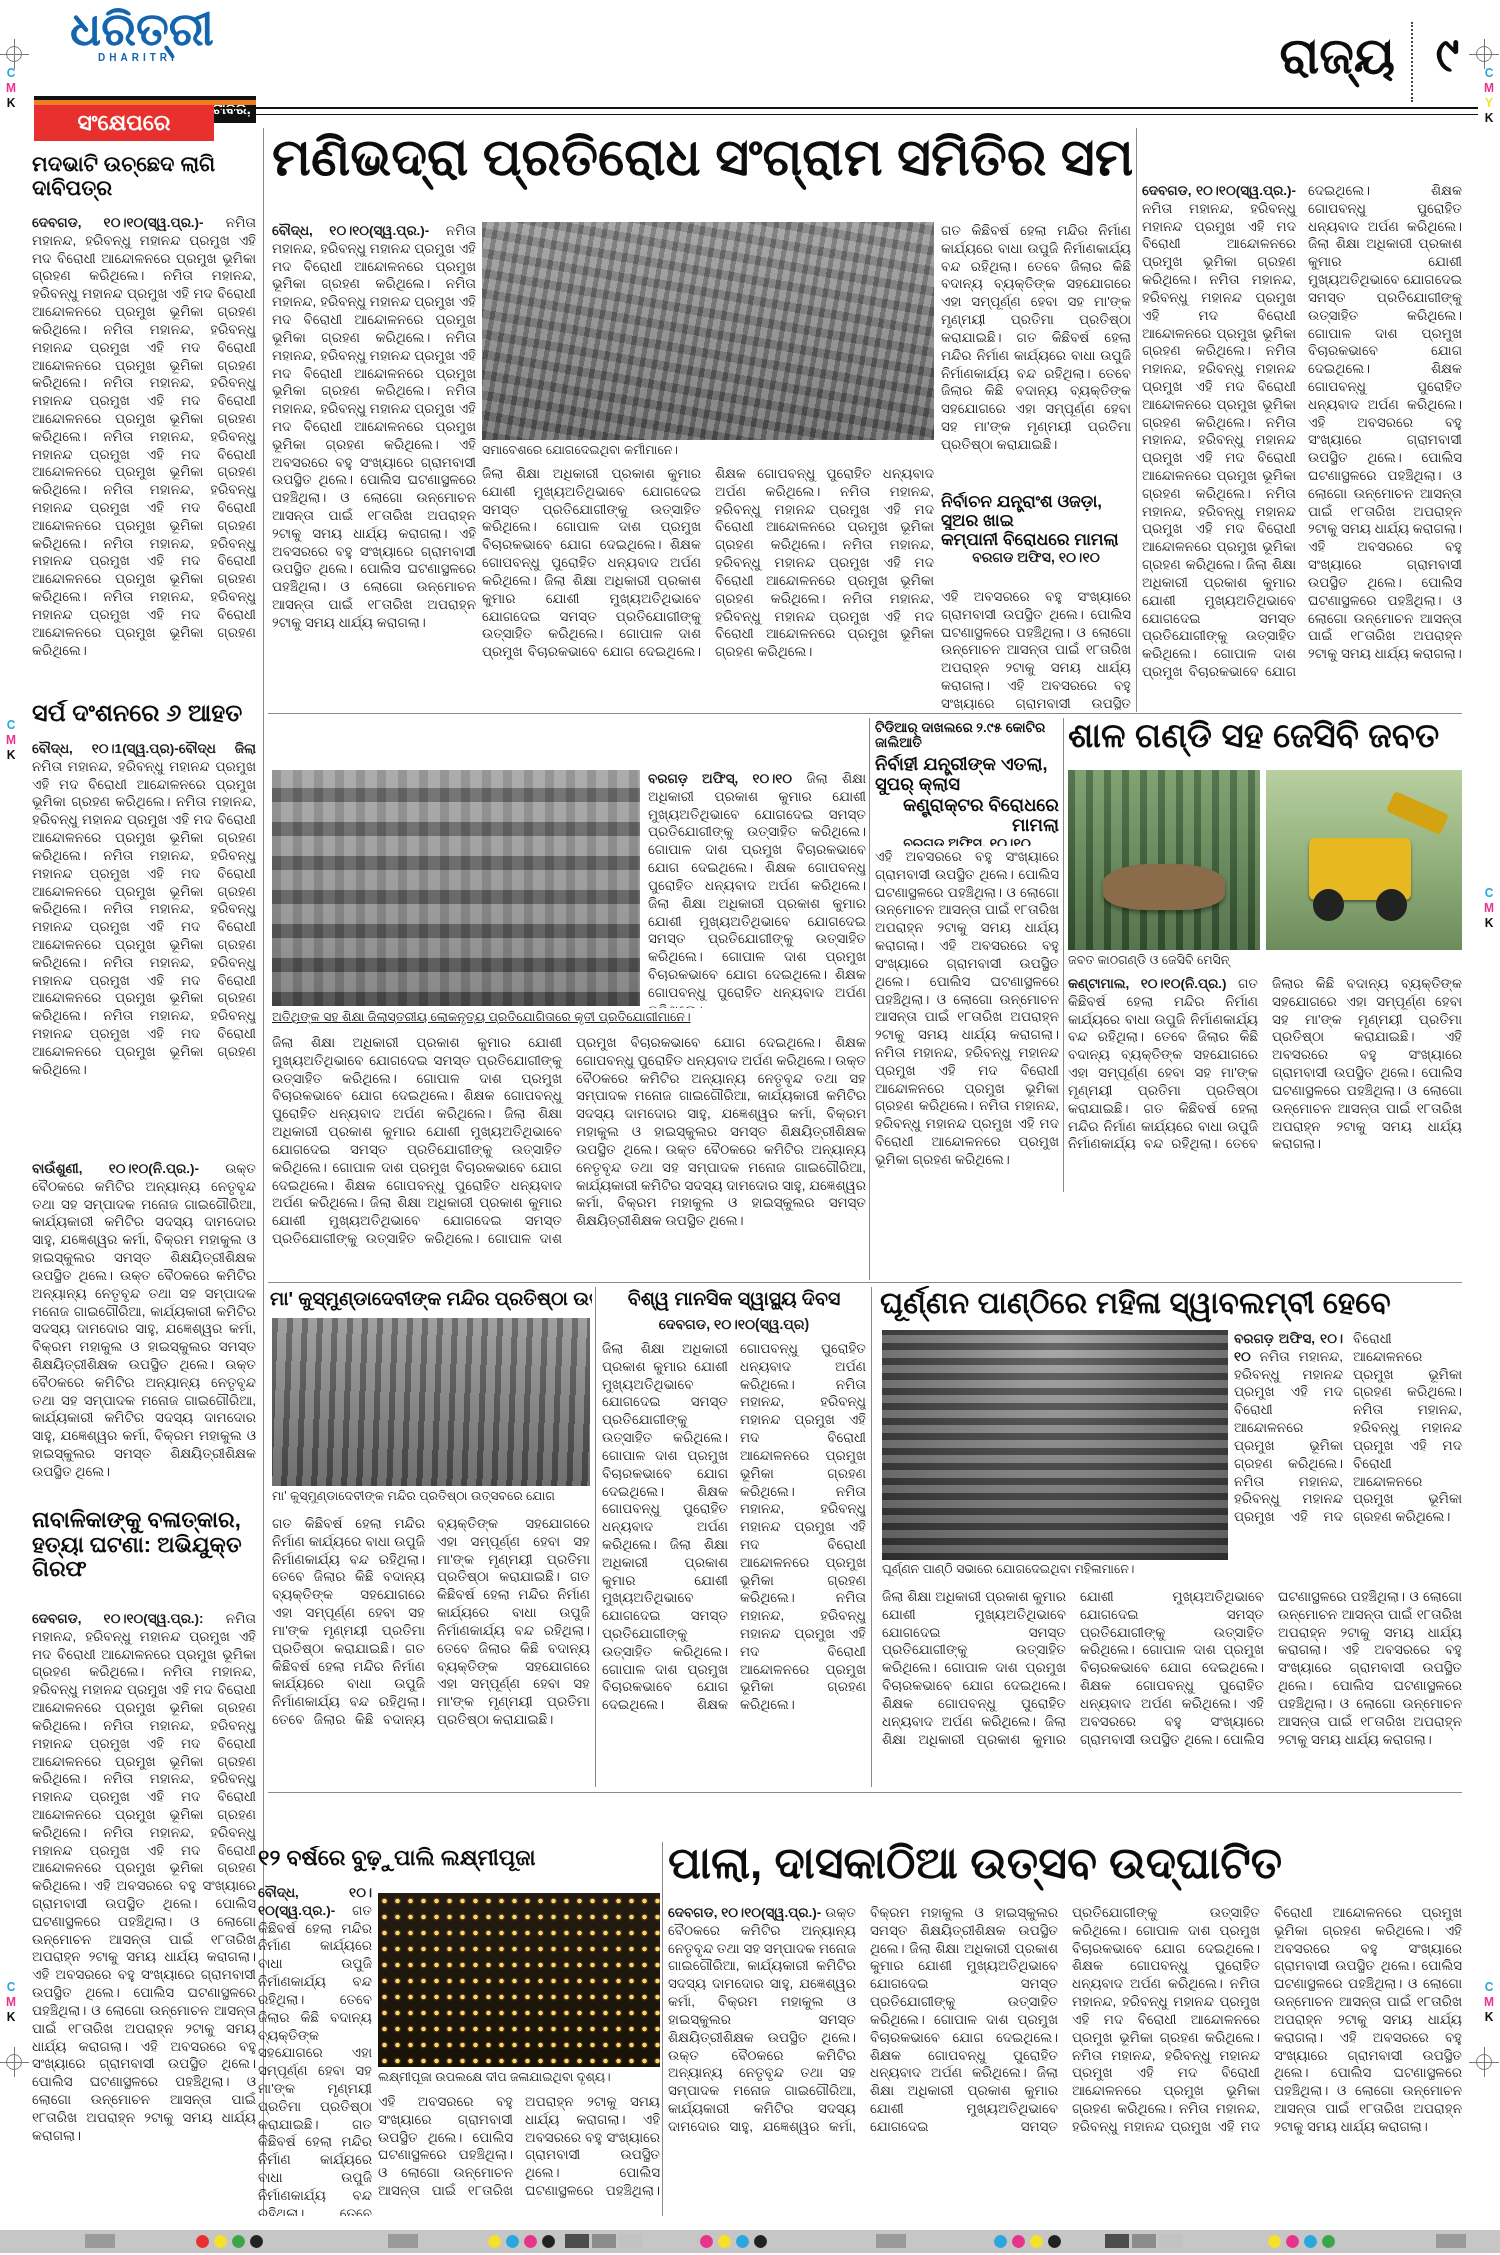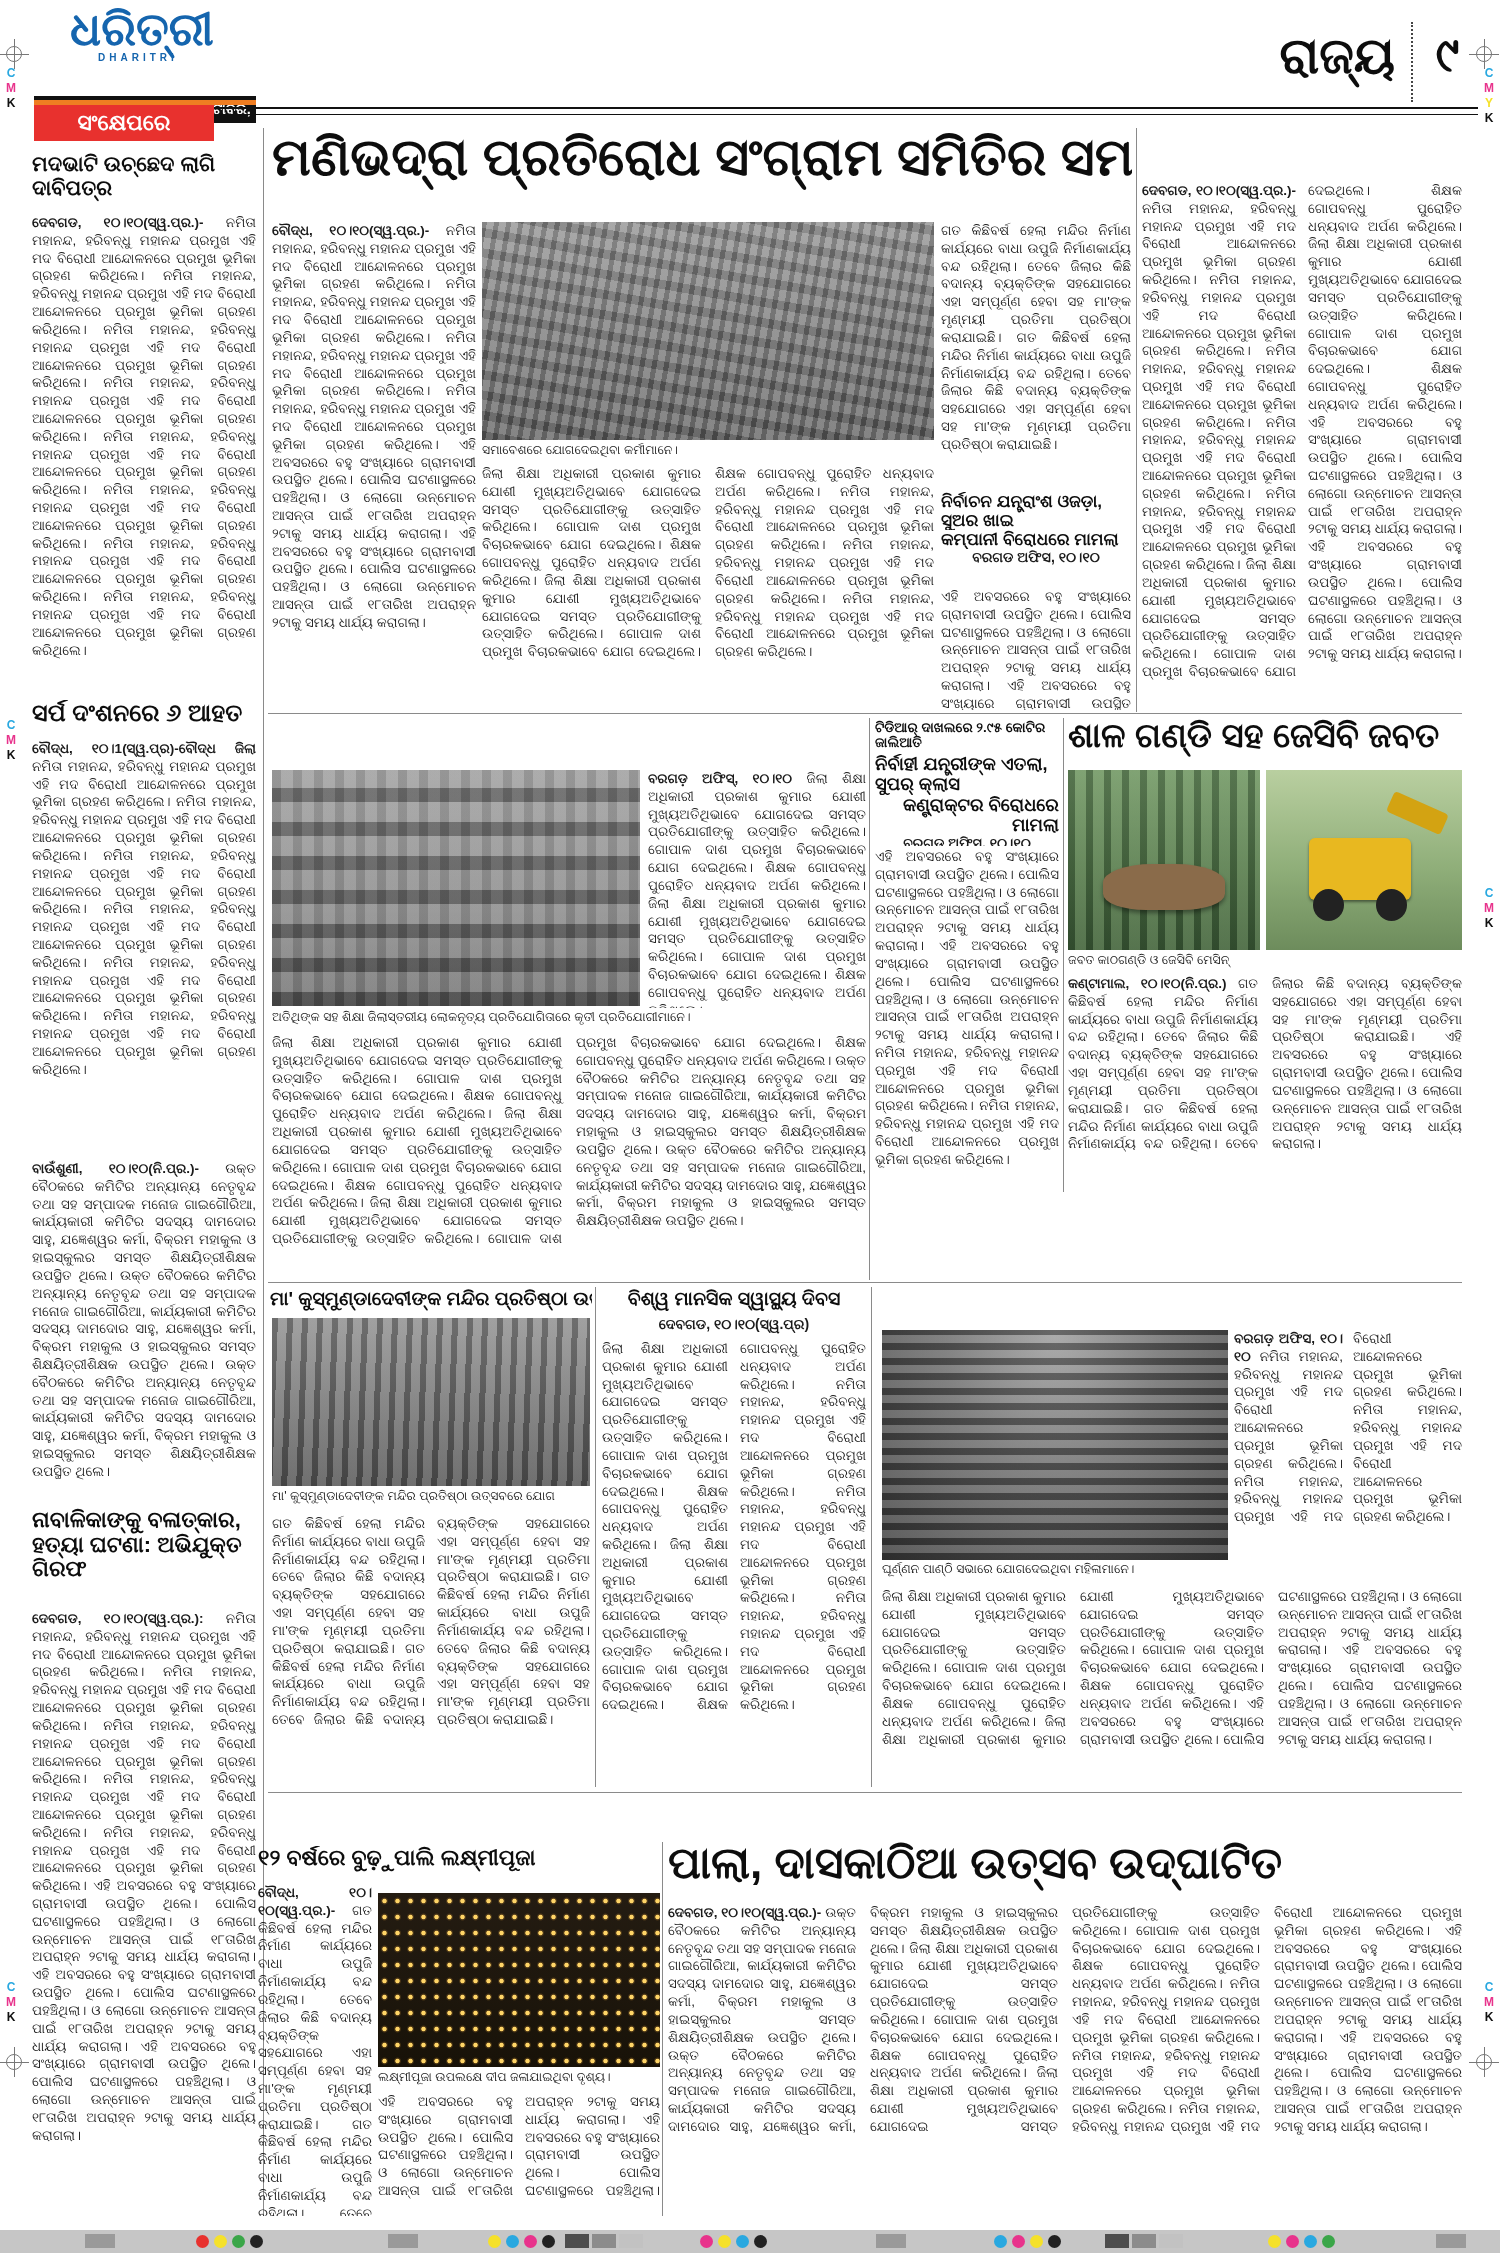--- a/index.html
+++ b/index.html
@@ -177,21 +177,21 @@
     <span>ନମିତା ମହାନନ୍ଦ, ହରିବନ୍ଧୁ ମହାନନ୍ଦ ପ୍ରମୁଖ ଏହି ମଦ ବିରୋଧୀ ଆନ୍ଦୋଳନରେ ପ୍ରମୁଖ ଭୂମିକା ଗ୍ରହଣ କରିଥିଲେ। ନମିତା ମହାନନ୍ଦ, ହରିବନ୍ଧୁ ମହାନନ୍ଦ ପ୍ରମୁଖ ଏହି ମଦ ବିରୋଧୀ ଆନ୍ଦୋଳନରେ ପ୍ରମୁଖ ଭୂମିକା ଗ୍ରହଣ କରିଥିଲେ। ନମିତା ମହାନନ୍ଦ, ହରିବନ୍ଧୁ ମହାନନ୍ଦ ପ୍ରମୁଖ ଏହି ମଦ ବିରୋଧୀ ଆନ୍ଦୋଳନରେ ପ୍ରମୁଖ ଭୂମିକା ଗ୍ରହଣ କରିଥିଲେ। ନମିତା ମହାନନ୍ଦ, ହରିବନ୍ଧୁ ମହାନନ୍ଦ ପ୍ରମୁଖ ଏହି ମଦ ବିରୋଧୀ ଆନ୍ଦୋଳନରେ ପ୍ରମୁଖ ଭୂମିକା ଗ୍ରହଣ କରିଥିଲେ। ନମିତା ମହାନନ୍ଦ, ହରିବନ୍ଧୁ ମହାନନ୍ଦ ପ୍ରମୁଖ ଏହି ମଦ ବିରୋଧୀ ଆନ୍ଦୋଳନରେ ପ୍ରମୁଖ ଭୂମିକା ଗ୍ରହଣ କରିଥିଲେ। </span>
     <span>ଜିଲା ଶିକ୍ଷା ଅଧିକାରୀ ପ୍ରକାଶ କୁମାର ଯୋଶୀ ମୁଖ୍ୟଅତିଥିଭାବେ ଯୋଗଦେଇ ସମସ୍ତ ପ୍ରତିଯୋଗୀଙ୍କୁ ଉତ୍ସାହିତ କରିଥିଲେ। ଗୋପାଳ ଦାଶ ପ୍ରମୁଖ ବିଚାରକଭାବେ ଯୋଗ ଦେଇଥିଲେ। ଶିକ୍ଷକ ଗୋପବନ୍ଧୁ ପୁରୋହିତ ଧନ୍ୟବାଦ ଅର୍ପଣ କରିଥିଲେ। ଜିଲା ଶିକ୍ଷା ଅଧିକାରୀ ପ୍ରକାଶ କୁମାର ଯୋଶୀ ମୁଖ୍ୟଅତିଥିଭାବେ ଯୋଗଦେଇ ସମସ୍ତ ପ୍ରତିଯୋଗୀଙ୍କୁ ଉତ୍ସାହିତ କରିଥିଲେ। ଗୋପାଳ ଦାଶ ପ୍ରମୁଖ ବିଚାରକଭାବେ ଯୋଗ ଦେଇଥିଲେ। ଶିକ୍ଷକ ଗୋପବନ୍ଧୁ ପୁରୋହିତ ଧନ୍ୟବାଦ ଅର୍ପଣ କରିଥିଲେ। </span>
     <span>ଏହି ଅବସରରେ ବହୁ ସଂଖ୍ୟାରେ ଗ୍ରାମବାସୀ ଉପସ୍ଥିତ ଥିଲେ। ପୋଲିସ ଘଟଣାସ୍ଥଳରେ ପହଞ୍ଚିଥିଲା। ଓ ଲୋଗୋ ଉନ୍ମୋଚନ ଆସନ୍ତା ପାଇଁ ୧୮ତାରିଖ ଅପରାହ୍ନ ୨ଟାକୁ ସମୟ ଧାର୍ଯ୍ୟ କରାଗଲା। ଏହି ଅବସରରେ ବହୁ ସଂଖ୍ୟାରେ ଗ୍ରାମବାସୀ ଉପସ୍ଥିତ ଥିଲେ। ପୋଲିସ ଘଟଣାସ୍ଥଳରେ ପହଞ୍ଚିଥିଲା। ଓ ଲୋଗୋ ଉନ୍ମୋଚନ ଆସନ୍ତା ପାଇଁ ୧୮ତାରିଖ ଅପରାହ୍ନ ୨ଟାକୁ ସମୟ ଧାର୍ଯ୍ୟ କରାଗଲା। </span>
   </div>
 
   <div class="ph ph-group" style="left:272px;top:770px;width:368px;height:236px;"></div>
   <div class="abs txt" style="left:648px;top:770px;width:218px;height:238px;">
     <span class="dl">ବରଗଡ଼ ଅଫିସ୍, ୧୦।୧୦</span>
     <span>ଜିଲା ଶିକ୍ଷା ଅଧିକାରୀ ପ୍ରକାଶ କୁମାର ଯୋଶୀ ମୁଖ୍ୟଅତିଥିଭାବେ ଯୋଗଦେଇ ସମସ୍ତ ପ୍ରତିଯୋଗୀଙ୍କୁ ଉତ୍ସାହିତ କରିଥିଲେ। ଗୋପାଳ ଦାଶ ପ୍ରମୁଖ ବିଚାରକଭାବେ ଯୋଗ ଦେଇଥିଲେ। ଶିକ୍ଷକ ଗୋପବନ୍ଧୁ ପୁରୋହିତ ଧନ୍ୟବାଦ ଅର୍ପଣ କରିଥିଲେ। ଜିଲା ଶିକ୍ଷା ଅଧିକାରୀ ପ୍ରକାଶ କୁମାର ଯୋଶୀ ମୁଖ୍ୟଅତିଥିଭାବେ ଯୋଗଦେଇ ସମସ୍ତ ପ୍ରତିଯୋଗୀଙ୍କୁ ଉତ୍ସାହିତ କରିଥିଲେ। ଗୋପାଳ ଦାଶ ପ୍ରମୁଖ ବିଚାରକଭାବେ ଯୋଗ ଦେଇଥିଲେ। ଶିକ୍ଷକ ଗୋପବନ୍ଧୁ ପୁରୋହିତ ଧନ୍ୟବାଦ ଅର୍ପଣ କରିଥିଲେ। </span>
   </div>
-  <div class="abs cap" style="left:272px;top:1010px;width:594px;height:18px;">ଅତିଥିଙ୍କ ସହ ଶିକ୍ଷା ଜିଲାସ୍ତରୀୟ ଲୋକନୃତ୍ୟ ପ୍ରତିଯୋଗିତାରେ କୃତୀ ପ୍ରତିଯୋଗୀମାନେ।</div>
+  <div class="abs cap" style="left:272px;top:1010px;width:594px;height:18px;text-decoration:underline;">ଅତିଥିଙ୍କ ସହ ଶିକ୍ଷା ଜିଲାସ୍ତରୀୟ ଲୋକନୃତ୍ୟ ପ୍ରତିଯୋଗିତାରେ କୃତୀ ପ୍ରତିଯୋଗୀମାନେ।</div>
   <div class="abs txt" style="left:272px;top:1034px;width:594px;height:244px;column-count:2;column-gap:14px;">
     <span>ଜିଲା ଶିକ୍ଷା ଅଧିକାରୀ ପ୍ରକାଶ କୁମାର ଯୋଶୀ ମୁଖ୍ୟଅତିଥିଭାବେ ଯୋଗଦେଇ ସମସ୍ତ ପ୍ରତିଯୋଗୀଙ୍କୁ ଉତ୍ସାହିତ କରିଥିଲେ। ଗୋପାଳ ଦାଶ ପ୍ରମୁଖ ବିଚାରକଭାବେ ଯୋଗ ଦେଇଥିଲେ। ଶିକ୍ଷକ ଗୋପବନ୍ଧୁ ପୁରୋହିତ ଧନ୍ୟବାଦ ଅର୍ପଣ କରିଥିଲେ। ଜିଲା ଶିକ୍ଷା ଅଧିକାରୀ ପ୍ରକାଶ କୁମାର ଯୋଶୀ ମୁଖ୍ୟଅତିଥିଭାବେ ଯୋଗଦେଇ ସମସ୍ତ ପ୍ରତିଯୋଗୀଙ୍କୁ ଉତ୍ସାହିତ କରିଥିଲେ। ଗୋପାଳ ଦାଶ ପ୍ରମୁଖ ବିଚାରକଭାବେ ଯୋଗ ଦେଇଥିଲେ। ଶିକ୍ଷକ ଗୋପବନ୍ଧୁ ପୁରୋହିତ ଧନ୍ୟବାଦ ଅର୍ପଣ କରିଥିଲେ। ଜିଲା ଶିକ୍ଷା ଅଧିକାରୀ ପ୍ରକାଶ କୁମାର ଯୋଶୀ ମୁଖ୍ୟଅତିଥିଭାବେ ଯୋଗଦେଇ ସମସ୍ତ ପ୍ରତିଯୋଗୀଙ୍କୁ ଉତ୍ସାହିତ କରିଥିଲେ। ଗୋପାଳ ଦାଶ ପ୍ରମୁଖ ବିଚାରକଭାବେ ଯୋଗ ଦେଇଥିଲେ। ଶିକ୍ଷକ ଗୋପବନ୍ଧୁ ପୁରୋହିତ ଧନ୍ୟବାଦ ଅର୍ପଣ କରିଥିଲେ। </span>
     <span>ଉକ୍ତ ବୈଠକରେ କମିଟିର ଅନ୍ୟାନ୍ୟ ନେତୃବୃନ୍ଦ ତଥା ସହ ସମ୍ପାଦକ ମନୋଜ ଗାଇଗୌରିଆ, କାର୍ଯ୍ୟକାରୀ କମିଟିର ସଦସ୍ୟ ଦାମଦୋର ସାହୁ, ଯଜ୍ଞେଶ୍ୱର କର୍ମା, ବିକ୍ରମ ମହାକୁଲ ଓ ହାଇସ୍କୁଲର ସମସ୍ତ ଶିକ୍ଷୟିତ୍ରୀଶିକ୍ଷକ ଉପସ୍ଥିତ ଥିଲେ। ଉକ୍ତ ବୈଠକରେ କମିଟିର ଅନ୍ୟାନ୍ୟ ନେତୃବୃନ୍ଦ ତଥା ସହ ସମ୍ପାଦକ ମନୋଜ ଗାଇଗୌରିଆ, କାର୍ଯ୍ୟକାରୀ କମିଟିର ସଦସ୍ୟ ଦାମଦୋର ସାହୁ, ଯଜ୍ଞେଶ୍ୱର କର୍ମା, ବିକ୍ରମ ମହାକୁଲ ଓ ହାଇସ୍କୁଲର ସମସ୍ତ ଶିକ୍ଷୟିତ୍ରୀଶିକ୍ଷକ ଉପସ୍ଥିତ ଥିଲେ। </span>
   </div>
 
   <div class="abs" style="left:875px;top:720px;width:184px;height:126px;overflow:hidden;">
     <div class="hl" style="font-size:13.5px;">ଟିଡିଆର୍ ଦାଖଲରେ ୨.୯୫ କୋଟିର ଜାଲିଆତି</div>
     <div class="hl" style="font-size:18px;margin-top:4px;">ନିର୍ବାହୀ ଯନ୍ତ୍ରୀଙ୍କ ଏତଲା, ସୁପର୍ କ୍ଲାସ</div>
     <div class="hl" style="font-size:18px;text-align:right;">କଣ୍ଟ୍ରାକ୍ଟର ବିରୋଧରେ ମାମଲା</div>
     <div class="dateline-c">ବରଗଡ଼ ଅଫିସ୍, ୧୦।୧୦</div>
@@ -225,20 +225,21 @@
     <span>ଗତ କିଛିବର୍ଷ ହେଲା ମନ୍ଦିର ନିର୍ମାଣ କାର୍ଯ୍ୟରେ ବାଧା ଉପୁଜି ନିର୍ମାଣକାର୍ଯ୍ୟ ବନ୍ଦ ରହିଥିଲା। ତେବେ ଜିଲାର କିଛି ବଦାନ୍ୟ ବ୍ୟକ୍ତିଙ୍କ ସହଯୋଗରେ ଏହା ସମ୍ପୂର୍ଣ୍ଣ ହେବା ସହ ମା'ଙ୍କ ମୃଣ୍ମୟୀ ପ୍ରତିମା ପ୍ରତିଷ୍ଠା କରାଯାଇଛି। ଗତ କିଛିବର୍ଷ ହେଲା ମନ୍ଦିର ନିର୍ମାଣ କାର୍ଯ୍ୟରେ ବାଧା ଉପୁଜି ନିର୍ମାଣକାର୍ଯ୍ୟ ବନ୍ଦ ରହିଥିଲା। ତେବେ ଜିଲାର କିଛି ବଦାନ୍ୟ ବ୍ୟକ୍ତିଙ୍କ ସହଯୋଗରେ ଏହା ସମ୍ପୂର୍ଣ୍ଣ ହେବା ସହ ମା'ଙ୍କ ମୃଣ୍ମୟୀ ପ୍ରତିମା ପ୍ରତିଷ୍ଠା କରାଯାଇଛି। ଗତ କିଛିବର୍ଷ ହେଲା ମନ୍ଦିର ନିର୍ମାଣ କାର୍ଯ୍ୟରେ ବାଧା ଉପୁଜି ନିର୍ମାଣକାର୍ଯ୍ୟ ବନ୍ଦ ରହିଥିଲା। ତେବେ ଜିଲାର କିଛି ବଦାନ୍ୟ ବ୍ୟକ୍ତିଙ୍କ ସହଯୋଗରେ ଏହା ସମ୍ପୂର୍ଣ୍ଣ ହେବା ସହ ମା'ଙ୍କ ମୃଣ୍ମୟୀ ପ୍ରତିମା ପ୍ରତିଷ୍ଠା କରାଯାଇଛି। </span>
   </div>
 
   <div class="abs hl" style="left:602px;top:1288px;width:264px;height:26px;font-size:19px;text-align:center;white-space:nowrap;">ବିଶ୍ୱ ମାନସିକ ସ୍ୱାସ୍ଥ୍ୟ ଦିବସ</div>
   <div class="abs dateline-c" style="left:602px;top:1316px;width:264px;height:20px;">ଦେବଗଡ, ୧୦।୧୦(ସ୍ୱ.ପ୍ର)</div>
   <div class="abs txt" style="left:602px;top:1340px;width:264px;height:447px;column-count:2;column-gap:12px;">
     <span>ଜିଲା ଶିକ୍ଷା ଅଧିକାରୀ ପ୍ରକାଶ କୁମାର ଯୋଶୀ ମୁଖ୍ୟଅତିଥିଭାବେ ଯୋଗଦେଇ ସମସ୍ତ ପ୍ରତିଯୋଗୀଙ୍କୁ ଉତ୍ସାହିତ କରିଥିଲେ। ଗୋପାଳ ଦାଶ ପ୍ରମୁଖ ବିଚାରକଭାବେ ଯୋଗ ଦେଇଥିଲେ। ଶିକ୍ଷକ ଗୋପବନ୍ଧୁ ପୁରୋହିତ ଧନ୍ୟବାଦ ଅର୍ପଣ କରିଥିଲେ। ଜିଲା ଶିକ୍ଷା ଅଧିକାରୀ ପ୍ରକାଶ କୁମାର ଯୋଶୀ ମୁଖ୍ୟଅତିଥିଭାବେ ଯୋଗଦେଇ ସମସ୍ତ ପ୍ରତିଯୋଗୀଙ୍କୁ ଉତ୍ସାହିତ କରିଥିଲେ। ଗୋପାଳ ଦାଶ ପ୍ରମୁଖ ବିଚାରକଭାବେ ଯୋଗ ଦେଇଥିଲେ। ଶିକ୍ଷକ ଗୋପବନ୍ଧୁ ପୁରୋହିତ ଧନ୍ୟବାଦ ଅର୍ପଣ କରିଥିଲେ। </span>
     <span>ନମିତା ମହାନନ୍ଦ, ହରିବନ୍ଧୁ ମହାନନ୍ଦ ପ୍ରମୁଖ ଏହି ମଦ ବିରୋଧୀ ଆନ୍ଦୋଳନରେ ପ୍ରମୁଖ ଭୂମିକା ଗ୍ରହଣ କରିଥିଲେ। ନମିତା ମହାନନ୍ଦ, ହରିବନ୍ଧୁ ମହାନନ୍ଦ ପ୍ରମୁଖ ଏହି ମଦ ବିରୋଧୀ ଆନ୍ଦୋଳନରେ ପ୍ରମୁଖ ଭୂମିକା ଗ୍ରହଣ କରିଥିଲେ। ନମିତା ମହାନନ୍ଦ, ହରିବନ୍ଧୁ ମହାନନ୍ଦ ପ୍ରମୁଖ ଏହି ମଦ ବିରୋଧୀ ଆନ୍ଦୋଳନରେ ପ୍ରମୁଖ ଭୂମିକା ଗ୍ରହଣ କରିଥିଲେ। </span>
   </div>
 
+  <div class="abs hl" style="left:880px;top:1286px;width:582px;height:40px;font-size:30px;white-space:nowrap;">ଘୂର୍ଣ୍ଣନ ପାଣ୍ଠିରେ ମହିଳା ସ୍ୱାବଲମ୍ବୀ ହେବେ</div>
   <div class="ph ph-hall" style="left:882px;top:1330px;width:346px;height:230px;"></div>
   <div class="abs cap" style="left:882px;top:1562px;width:346px;height:18px;">ଘୂର୍ଣ୍ଣନ ପାଣ୍ଠି ସଭାରେ ଯୋଗଦେଇଥିବା ମହିଳାମାନେ।</div>
   <div class="abs txt" style="left:1234px;top:1330px;width:228px;height:252px;column-count:2;column-gap:10px;">
     <span class="dl">ବରଗଡ଼ ଅଫିସ, ୧୦।୧୦</span>
     <span>ନମିତା ମହାନନ୍ଦ, ହରିବନ୍ଧୁ ମହାନନ୍ଦ ପ୍ରମୁଖ ଏହି ମଦ ବିରୋଧୀ ଆନ୍ଦୋଳନରେ ପ୍ରମୁଖ ଭୂମିକା ଗ୍ରହଣ କରିଥିଲେ। ନମିତା ମହାନନ୍ଦ, ହରିବନ୍ଧୁ ମହାନନ୍ଦ ପ୍ରମୁଖ ଏହି ମଦ ବିରୋଧୀ ଆନ୍ଦୋଳନରେ ପ୍ରମୁଖ ଭୂମିକା ଗ୍ରହଣ କରିଥିଲେ। ନମିତା ମହାନନ୍ଦ, ହରିବନ୍ଧୁ ମହାନନ୍ଦ ପ୍ରମୁଖ ଏହି ମଦ ବିରୋଧୀ ଆନ୍ଦୋଳନରେ ପ୍ରମୁଖ ଭୂମିକା ଗ୍ରହଣ କରିଥିଲେ। </span>
   </div>
   <div class="abs txt" style="left:882px;top:1588px;width:580px;height:200px;column-count:3;column-gap:14px;">
     <span>ଜିଲା ଶିକ୍ଷା ଅଧିକାରୀ ପ୍ରକାଶ କୁମାର ଯୋଶୀ ମୁଖ୍ୟଅତିଥିଭାବେ ଯୋଗଦେଇ ସମସ୍ତ ପ୍ରତିଯୋଗୀଙ୍କୁ ଉତ୍ସାହିତ କରିଥିଲେ। ଗୋପାଳ ଦାଶ ପ୍ରମୁଖ ବିଚାରକଭାବେ ଯୋଗ ଦେଇଥିଲେ। ଶିକ୍ଷକ ଗୋପବନ୍ଧୁ ପୁରୋହିତ ଧନ୍ୟବାଦ ଅର୍ପଣ କରିଥିଲେ। ଜିଲା ଶିକ୍ଷା ଅଧିକାରୀ ପ୍ରକାଶ କୁମାର ଯୋଶୀ ମୁଖ୍ୟଅତିଥିଭାବେ ଯୋଗଦେଇ ସମସ୍ତ ପ୍ରତିଯୋଗୀଙ୍କୁ ଉତ୍ସାହିତ କରିଥିଲେ। ଗୋପାଳ ଦାଶ ପ୍ରମୁଖ ବିଚାରକଭାବେ ଯୋଗ ଦେଇଥିଲେ। ଶିକ୍ଷକ ଗୋପବନ୍ଧୁ ପୁରୋହିତ ଧନ୍ୟବାଦ ଅର୍ପଣ କରିଥିଲେ। </span>
     <span>ଏହି ଅବସରରେ ବହୁ ସଂଖ୍ୟାରେ ଗ୍ରାମବାସୀ ଉପସ୍ଥିତ ଥିଲେ। ପୋଲିସ ଘଟଣାସ୍ଥଳରେ ପହଞ୍ଚିଥିଲା। ଓ ଲୋଗୋ ଉନ୍ମୋଚନ ଆସନ୍ତା ପାଇଁ ୧୮ତାରିଖ ଅପରାହ୍ନ ୨ଟାକୁ ସମୟ ଧାର୍ଯ୍ୟ କରାଗଲା। ଏହି ଅବସରରେ ବହୁ ସଂଖ୍ୟାରେ ଗ୍ରାମବାସୀ ଉପସ୍ଥିତ ଥିଲେ। ପୋଲିସ ଘଟଣାସ୍ଥଳରେ ପହଞ୍ଚିଥିଲା। ଓ ଲୋଗୋ ଉନ୍ମୋଚନ ଆସନ୍ତା ପାଇଁ ୧୮ତାରିଖ ଅପରାହ୍ନ ୨ଟାକୁ ସମୟ ଧାର୍ଯ୍ୟ କରାଗଲା। </span>
   </div>

